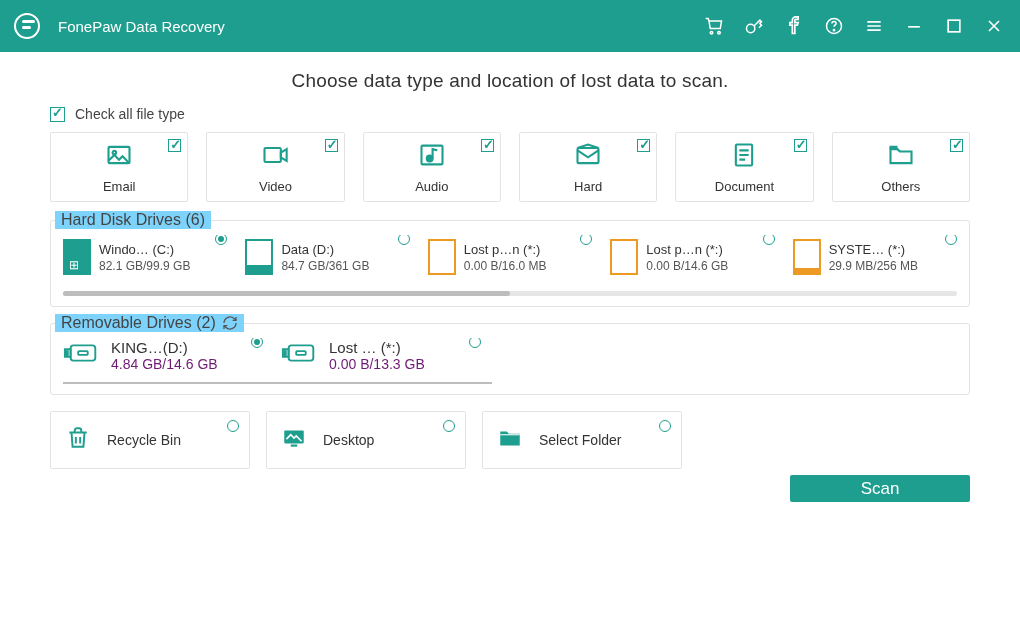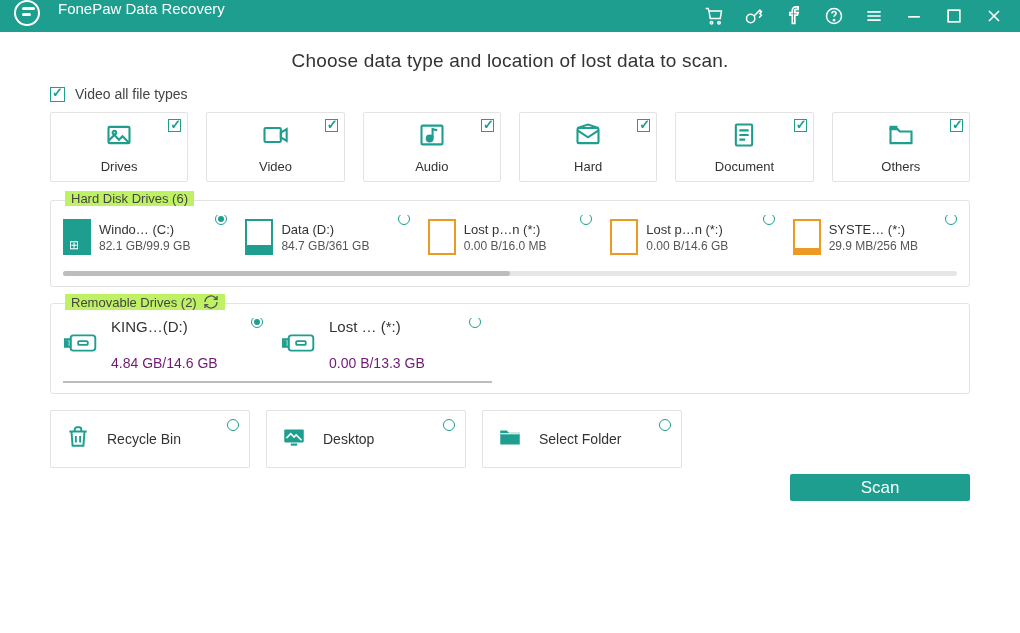--- a/index.html
+++ b/index.html
@@ -1,20 +1,20 @@
 <!DOCTYPE html>
 <html><head>
 <meta charset="utf-8">
 <style>
 * { box-sizing: border-box; margin: 0; padding: 0; font-family: "Segoe UI", Arial, sans-serif; }
 body { background: #f0f0f0; display: flex; justify-content: center; }
 .window { width: 1020px; height: 633px; background: #fff; box-shadow: 0 2px 10px rgba(0,0,0,.25); display: flex; flex-direction: column; }
 
 
-.titlebar { height: 32px; background: #1e9e8e; display: flex; padding: 0 14px; color: #fff; }
+.titlebar { height: 52px; background: #1e9e8e; display: flex; align-items: center; padding: 0 14px; color: #fff; }
 .logo-icon { width: 26px; height: 26px; border: 2.5px solid #fff; border-radius: 50%; position: relative; margin-right: 18px; }
 .logo-icon::before { content: ""; position: absolute; width: 13px; height: 2.5px; background: #fff; left: 6px; top: 5px; border-radius: 2px; }
 .logo-icon::after { content: ""; position: absolute; width: 9px; height: 2.5px; background: #fff; left: 6px; top: 11px; border-radius: 2px; }
 .titlebar-title { font-size: 15px; font-weight: 500; flex: 1; }
 .titlebar-actions { display: flex; gap: 16px; align-items: center; }
 .titlebar-actions .tb-btn { width: 24px; height: 24px; display: flex; align-items: center; justify-content: center; color: #fff; cursor: pointer; }
 .titlebar-actions svg { width: 20px; height: 20px; }
 
 
 .body { flex: 1; padding: 18px 50px 14px 50px; display: flex; flex-direction: column; overflow: hidden; position: relative; }
@@ -28,21 +28,21 @@
 
 .type-cards { display: flex; gap: 18px; margin-bottom: 18px; }
 .type-card { flex: 1; height: 70px; border: 1px solid #e3e3e3; border-radius: 2px; position: relative; display: flex; flex-direction: column; align-items: center; justify-content: center; gap: 6px; cursor: pointer; }
 .type-card .chk { position: absolute; top: 6px; right: 6px; width: 13px; height: 13px; }
 .type-card .t-icon { color: #1e9e8e; }
 .type-card .t-icon svg { width: 28px; height: 28px; }
 .type-card .t-label { font-size: 13px; color: #333; }
 
 
 .group { border: 1px solid #e3e3e3; border-radius: 3px; padding: 14px 12px 10px 12px; position: relative; margin-bottom: 16px; }
-.group-title { position: absolute; top: -10px; left: 14px; background: #bef264; padding: 0 6px; font-size: 13px; color: #444; display: flex; align-items: center; gap: 6px; }
+.group-title { position: absolute; top: -10px; left: 4px; background: #7dd3fc; padding: 0 6px; font-size: 16px; color: #444; display: flex; align-items: center; gap: 6px; }
 .group-title .refresh-icon { display: inline-flex; }
 
 .drive-row { display: flex; gap: 18px; overflow: hidden; }
 .drive { width: 176px; min-width: 150px; height: 44px; display: flex; align-items: center; gap: 8px; position: relative; cursor: pointer; }
 .drive .radio { position: absolute; top: -2px; right: 0; width: 12px; height: 12px; border: 1.5px solid #1e9e8e; border-radius: 50%; }
 .drive .radio.selected::after { content: ""; position: absolute; width: 6px; height: 6px; background: #1e9e8e; border-radius: 50%; top: 1.5px; left: 1.5px; }
 .drive-icon { width: 28px; height: 36px; border: 2px solid; position: relative; flex-shrink: 0; }
 .drive-icon.full-teal { border-color: #1e9e8e; background: #1e9e8e; }
 .drive-icon.p-teal { border-color: #1e9e8e; background: linear-gradient(to top, #1e9e8e 0%, #1e9e8e 25%, #fff 25%); }
 .drive-icon.orange { border-color: #ed9a24; }
@@ -52,21 +52,21 @@
 .drive-name { white-space: nowrap; overflow: hidden; text-overflow: ellipsis; }
 .drive-size { font-size: 12px; color: #555; white-space: nowrap; }
 
 .hr-scroll { height: 5px; background: #e6e6e6; margin-top: 12px; position: relative; border-radius: 3px; }
 .hr-scroll::before { content: ""; position: absolute; left: 0; width: 50%; height: 100%; background: #bdbdbd; border-radius: 3px; }
 
 .rem-drive { display: flex; align-items: center; gap: 10px; width: 200px; min-width: 160px; position: relative; }
 .rem-drive .radio { position: absolute; top: -2px; right: 0; width: 12px; height: 12px; border: 1.5px solid #1e9e8e; border-radius: 50%; }
 .rem-drive .radio.selected::after { content: ""; position: absolute; width: 6px; height: 6px; background: #1e9e8e; border-radius: 50%; top: 1.5px; left: 1.5px; }
 .usb-icon svg { width: 38px; height: 30px; color: #1e9e8e; }
-.rem-info { display: flex; flex-direction: column; gap: 20px; font-size: 15px; color: #333; justify-content: flex-end; }
+.rem-info { display: flex; flex-direction: column; gap: 0; font-size: 15px; color: #333; justify-content: flex-end; }
 .rem-size { font-size: 14px; color: #701a75; }
 
 .loc-row { display: flex; gap: 16px; margin-bottom: 6px; }
 .loc-card { width: 200px; height: 58px; border: 1px solid #e3e3e3; border-radius: 2px; display: flex; align-items: center; gap: 16px; padding: 0 14px; position: relative; cursor: pointer; }
 .loc-card .radio { position: absolute; top: 8px; right: 10px; width: 12px; height: 12px; border: 1.5px solid #1e9e8e; border-radius: 50%; }
 .loc-card svg { width: 26px; height: 26px; color: #1e9e8e; }
 .loc-label { font-size: 14px; color: #333; }
 
 .footer-row { display: flex; justify-content: flex-end; }
 .scan-btn { width: 180px; height: 27px; background: #1e9e8e; color: #fff; font-size: 17px; display: flex; align-items: center; justify-content: center; border-radius: 2px; cursor: pointer; }
@@ -129,34 +129,34 @@
           </svg>
       </div>
     </div>
   </div>
 
   <div class="body">
     <div class="heading">Choose data type and location of lost data to scan.</div>
 
     <div class="check-all-row">
       <span class="chk checked"></span>
-      <span>Video all file types</span>
+      <span>Check all file type</span>
     </div>
 
     <div class="type-cards">
       <div class="type-card">
         <span class="chk checked"></span>
         <span class="t-icon">
           <svg viewBox="0 0 24 24" fill="none" stroke="currentColor" stroke-width="1.8">
               <rect x="3" y="5" width="18" height="14" rx="1"></rect>
               <circle cx="8" cy="10" r="1.5"></circle>
               <path d="M3 17l5-5 4 4 3-3 6 6"></path>
             </svg>
         </span>
-        <span class="t-label">Drives</span>
+        <span class="t-label">Email</span>
       </div>
       <div class="type-card">
         <span class="chk checked"></span>
         <span class="t-icon">
           <svg viewBox="0 0 24 24" fill="none" stroke="currentColor" stroke-width="1.8">
               <rect x="3" y="6" width="14" height="12" rx="1"></rect>
               <path d="M17 10l5-3v10l-5-3z"></path>
             </svg>
         </span>
         <span class="t-label">Video</span>

